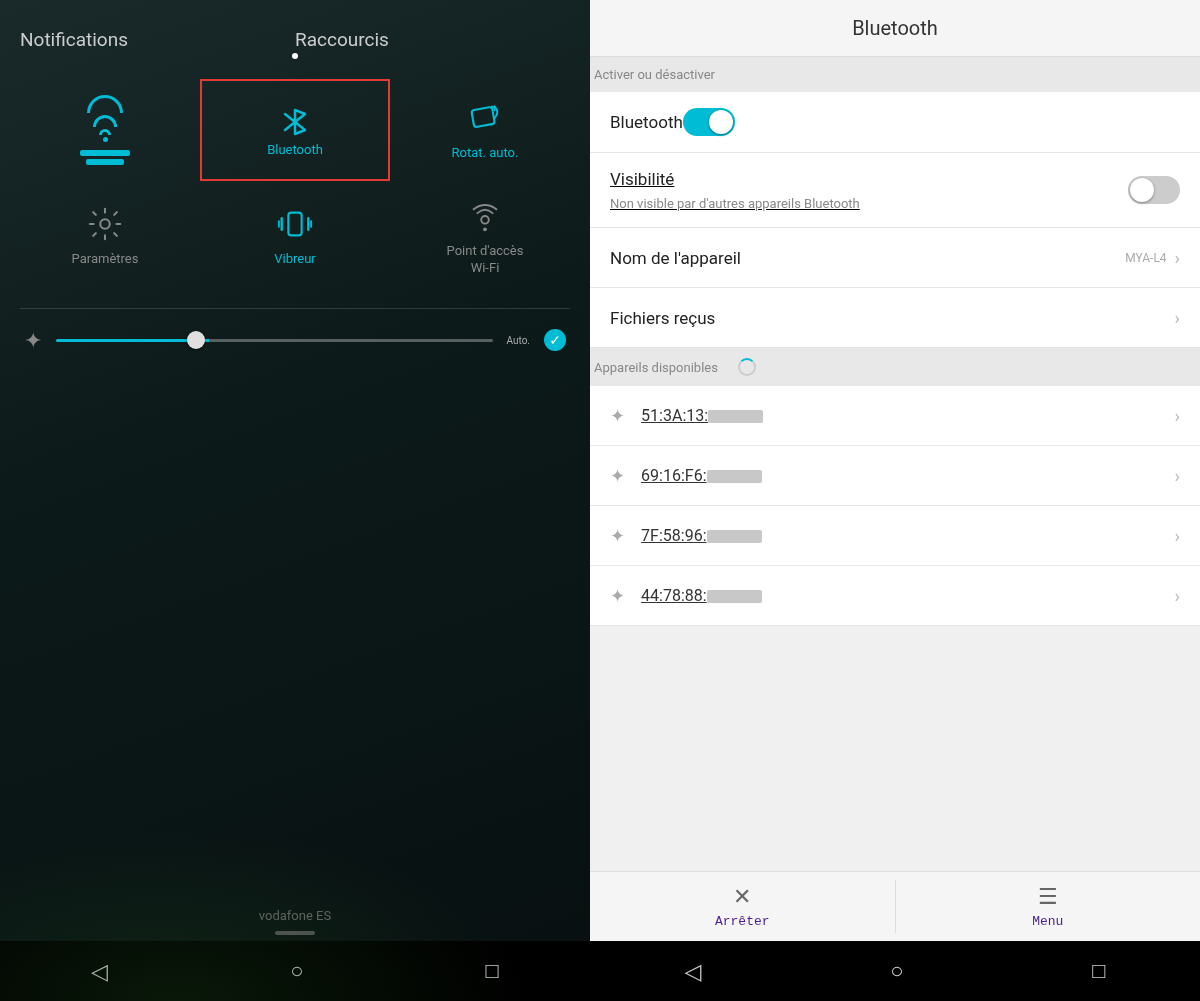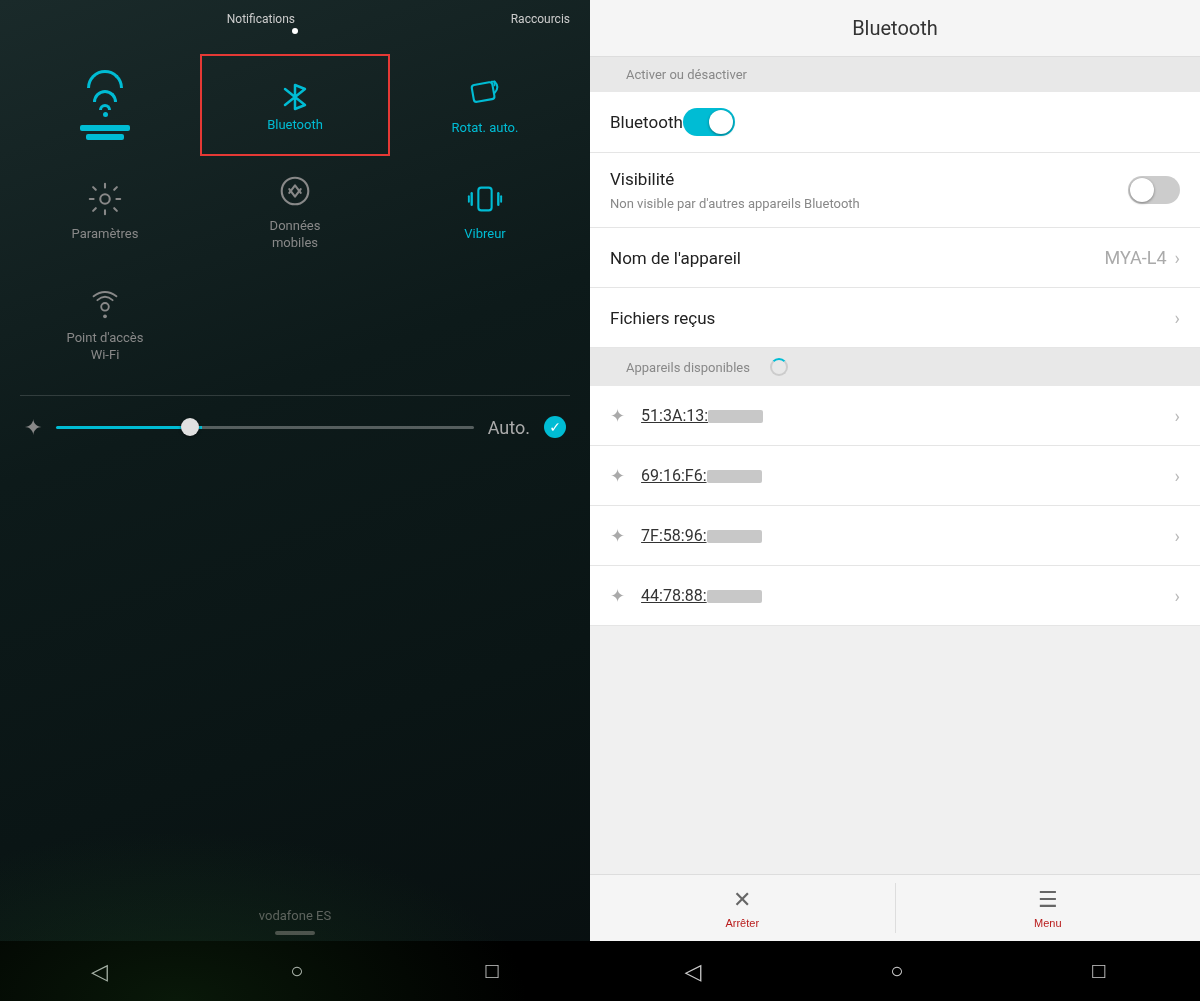--- a/index.html
+++ b/index.html
@@ -27,23 +27,24 @@
     .top-tabs {
       display: flex;
       justify-content: space-around;
       align-items: center;
       padding: 12px 20px 8px;
       position: relative;
     }
 
     .top-tab {
       color: #ccc;
-      font-size: 12px;
+      font-size: 19px;
       flex: 1;
-      text-align: right;
+      text-align: left;
+      margin-top: 16px;
     }
 
     .tab-indicator {
       position: absolute;
       bottom: 0;
       left: 50%;
       transform: translateX(-50%);
       width: 6px;
       height: 6px;
       background: white;
@@ -126,21 +127,21 @@
       position: absolute;
       left: 32%;
       top: 50%;
       transform: translate(-50%, -50%);
       width: 18px;
       height: 18px;
       background: #e0e0e0;
       border-radius: 50%;
       box-shadow: 0 1px 3px rgba(0,0,0,0.5);
     }
-    .auto-label { color: #aaa; font-size: 18px; }
+    .auto-label { color: #aaa; font-size: 10px; }
     .auto-check {
       width: 22px; height: 22px;
       border-radius: 50%;
       background: #00bcd4;
       display: flex; align-items: center; justify-content: center;
       color: white;
       font-size: 14px;
     }
 
     
@@ -187,21 +188,21 @@
       border-bottom: 1px solid #ddd;
     }
     .bt-header-title {
       font-size: 20px;
       color: #333;
       font-weight: 400;
     }
 
     .section-label {
       background: #e8e8e8;
-      padding: 10px 36px;
+      padding: 10px 4px;
       font-size: 13px;
       color: #888;
     }
 
     .setting-row {
       background: white;
       display: flex;
       align-items: center;
       padding: 16px 20px;
       border-bottom: 1px solid #e5e5e5;
@@ -215,21 +216,21 @@
       flex: 1;
     }
 
     .setting-row-sublabel {
       font-size: 13px;
       color: #888;
       margin-top: 7px;
     }
 
     .setting-row-value {
-      font-size: 18px;
+      font-size: 12px;
       color: #aaa;
       margin-right: 8px;
     }
 
     
     .toggle {
       width: 52px;
       height: 28px;
       border-radius: 14px;
       background: #00bcd4;
@@ -313,21 +314,21 @@
       flex-direction: column;
       align-items: center;
       justify-content: center;
       padding: 12px;
       cursor: pointer;
       border: none;
       background: transparent;
     }
 
     .action-btn-icon { font-size: 22px; color: #666; margin-bottom: 4px; }
-    .action-btn-label { font-size: 11px; color: #b91c1c; }
+    .action-btn-label { font-size: 13px; color: #4c1d95; font-family: Liberation Mono, monospace; }
 
     .action-divider { width: 1px; background: #ddd; margin: 8px 0; }
 
     
     .icon-svg {
       width: 38px;
       height: 38px;
       margin-bottom: 8px;
     }
 
@@ -384,29 +385,20 @@
     </div>
 
     <div class="qs-item">
       <svg class="icon-svg" viewBox="0 0 40 40" fill="none">
         <circle cx="20" cy="20" r="5" stroke="#888" stroke-width="2.2"></circle>
         <path d="M20 4v4M20 32v4M4 20h4M32 20h4M7.5 7.5l2.8 2.8M29.7 29.7l2.8 2.8M32.5 7.5l-2.8 2.8M10.3 29.7l-2.8 2.8" stroke="#888" stroke-width="2.2" stroke-linecap="round"></path>
       </svg>
       <div class="qs-label">Paramètres</div>
     </div>
 
-    <div class="qs-item">
-      <svg class="icon-svg" viewBox="0 0 40 40" fill="none">
-        <circle cx="20" cy="20" r="14" stroke="#888" stroke-width="2.2"></circle>
-        <path d="M14 22 l6-8 6 8" stroke="#888" stroke-width="2.2" stroke-linecap="round" stroke-linejoin="round" fill="none"></path>
-        <path d="M14 18 l6 8 6-8" stroke="#888" stroke-width="2.2" stroke-linecap="round" stroke-linejoin="round" fill="none"></path>
-      </svg>
-      <div class="qs-label" style="white-space:pre-line;text-align:center;">Données
-mobiles</div>
-    </div>
 
     <div class="qs-item">
       <svg class="icon-svg" viewBox="0 0 40 40" fill="none">
         <rect x="13" y="8" width="14" height="24" rx="3" stroke="#00bcd4" stroke-width="2.2"></rect>
         <path d="M6 14 v12" stroke="#00bcd4" stroke-width="2.5" stroke-linecap="round"></path>
         <path d="M34 14 v12" stroke="#00bcd4" stroke-width="2.5" stroke-linecap="round"></path>
         <path d="M3 17 v6" stroke="#00bcd4" stroke-width="2" stroke-linecap="round"></path>
         <path d="M37 17 v6" stroke="#00bcd4" stroke-width="2" stroke-linecap="round"></path>
       </svg>
       <div class="qs-label cyan">Vibreur</div>
@@ -462,21 +454,21 @@
   <div class="setting-row">
     <div>
       <div class="setting-row-label">Bluetooth</div>
     </div>
     <div class="toggle">
       <div class="toggle-knob"></div>
     </div>
   </div>
 
   <div class="setting-row">
-    <div style="flex:1;">
+    <div style="flex:1;text-decoration:underline;">
       <div class="setting-row-label">Visibilité</div>
       <div class="setting-row-sublabel">Non visible par d'autres appareils Bluetooth</div>
     </div>
     <div class="toggle off">
       <div class="toggle-knob"></div>
     </div>
   </div>
 
   <div class="setting-row">
     <div class="setting-row-label">Nom de l'appareil</div>

